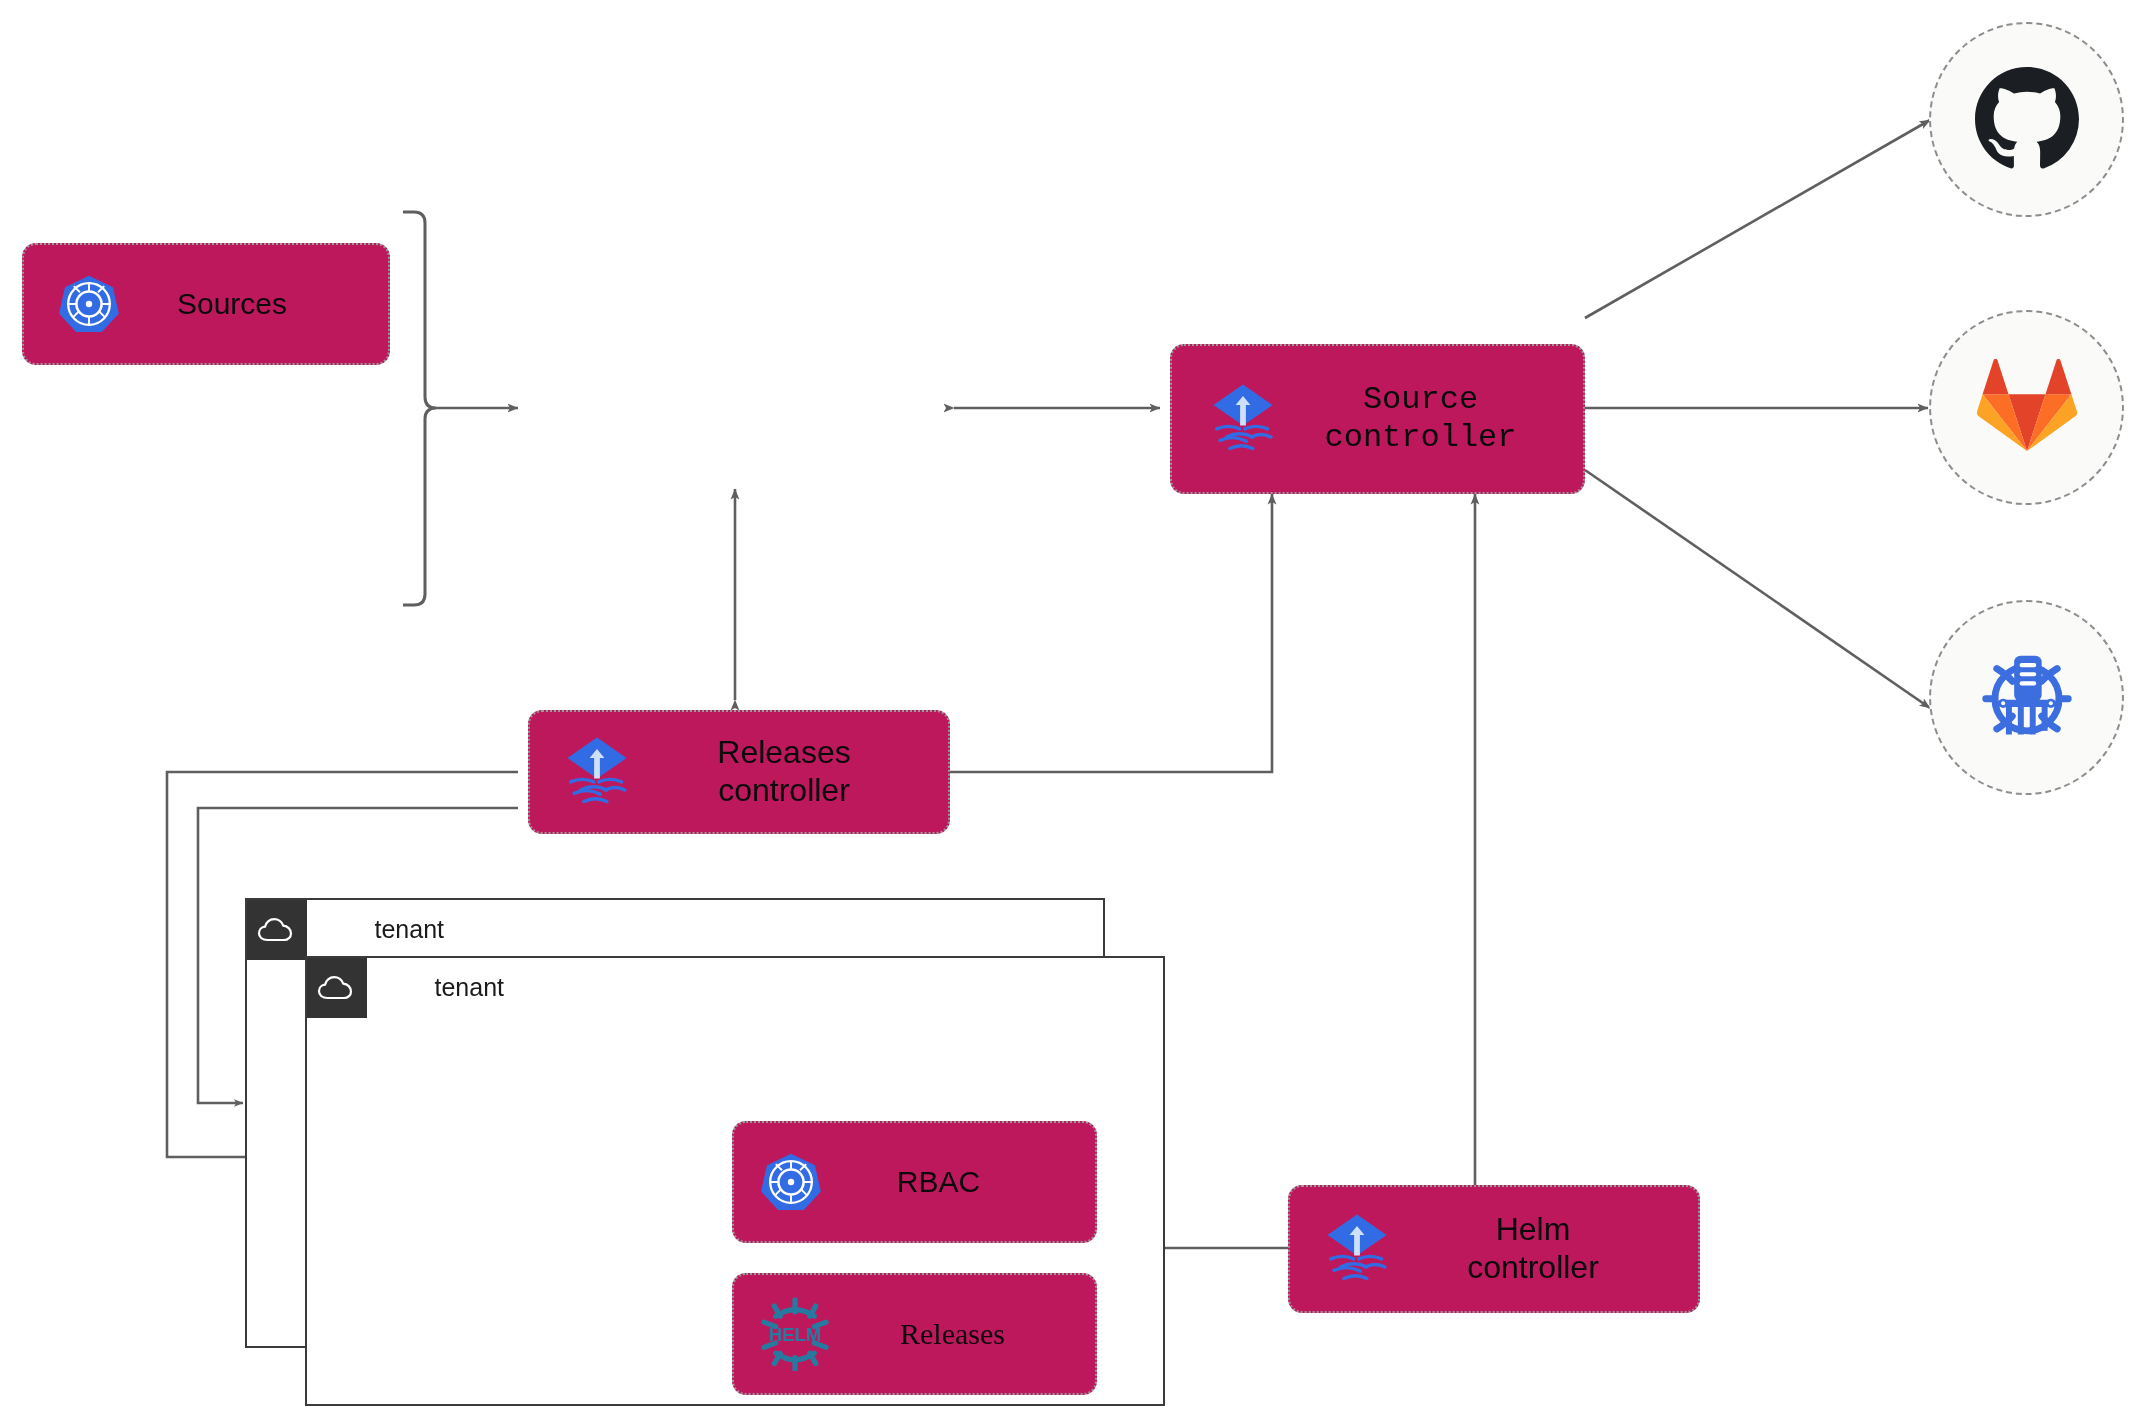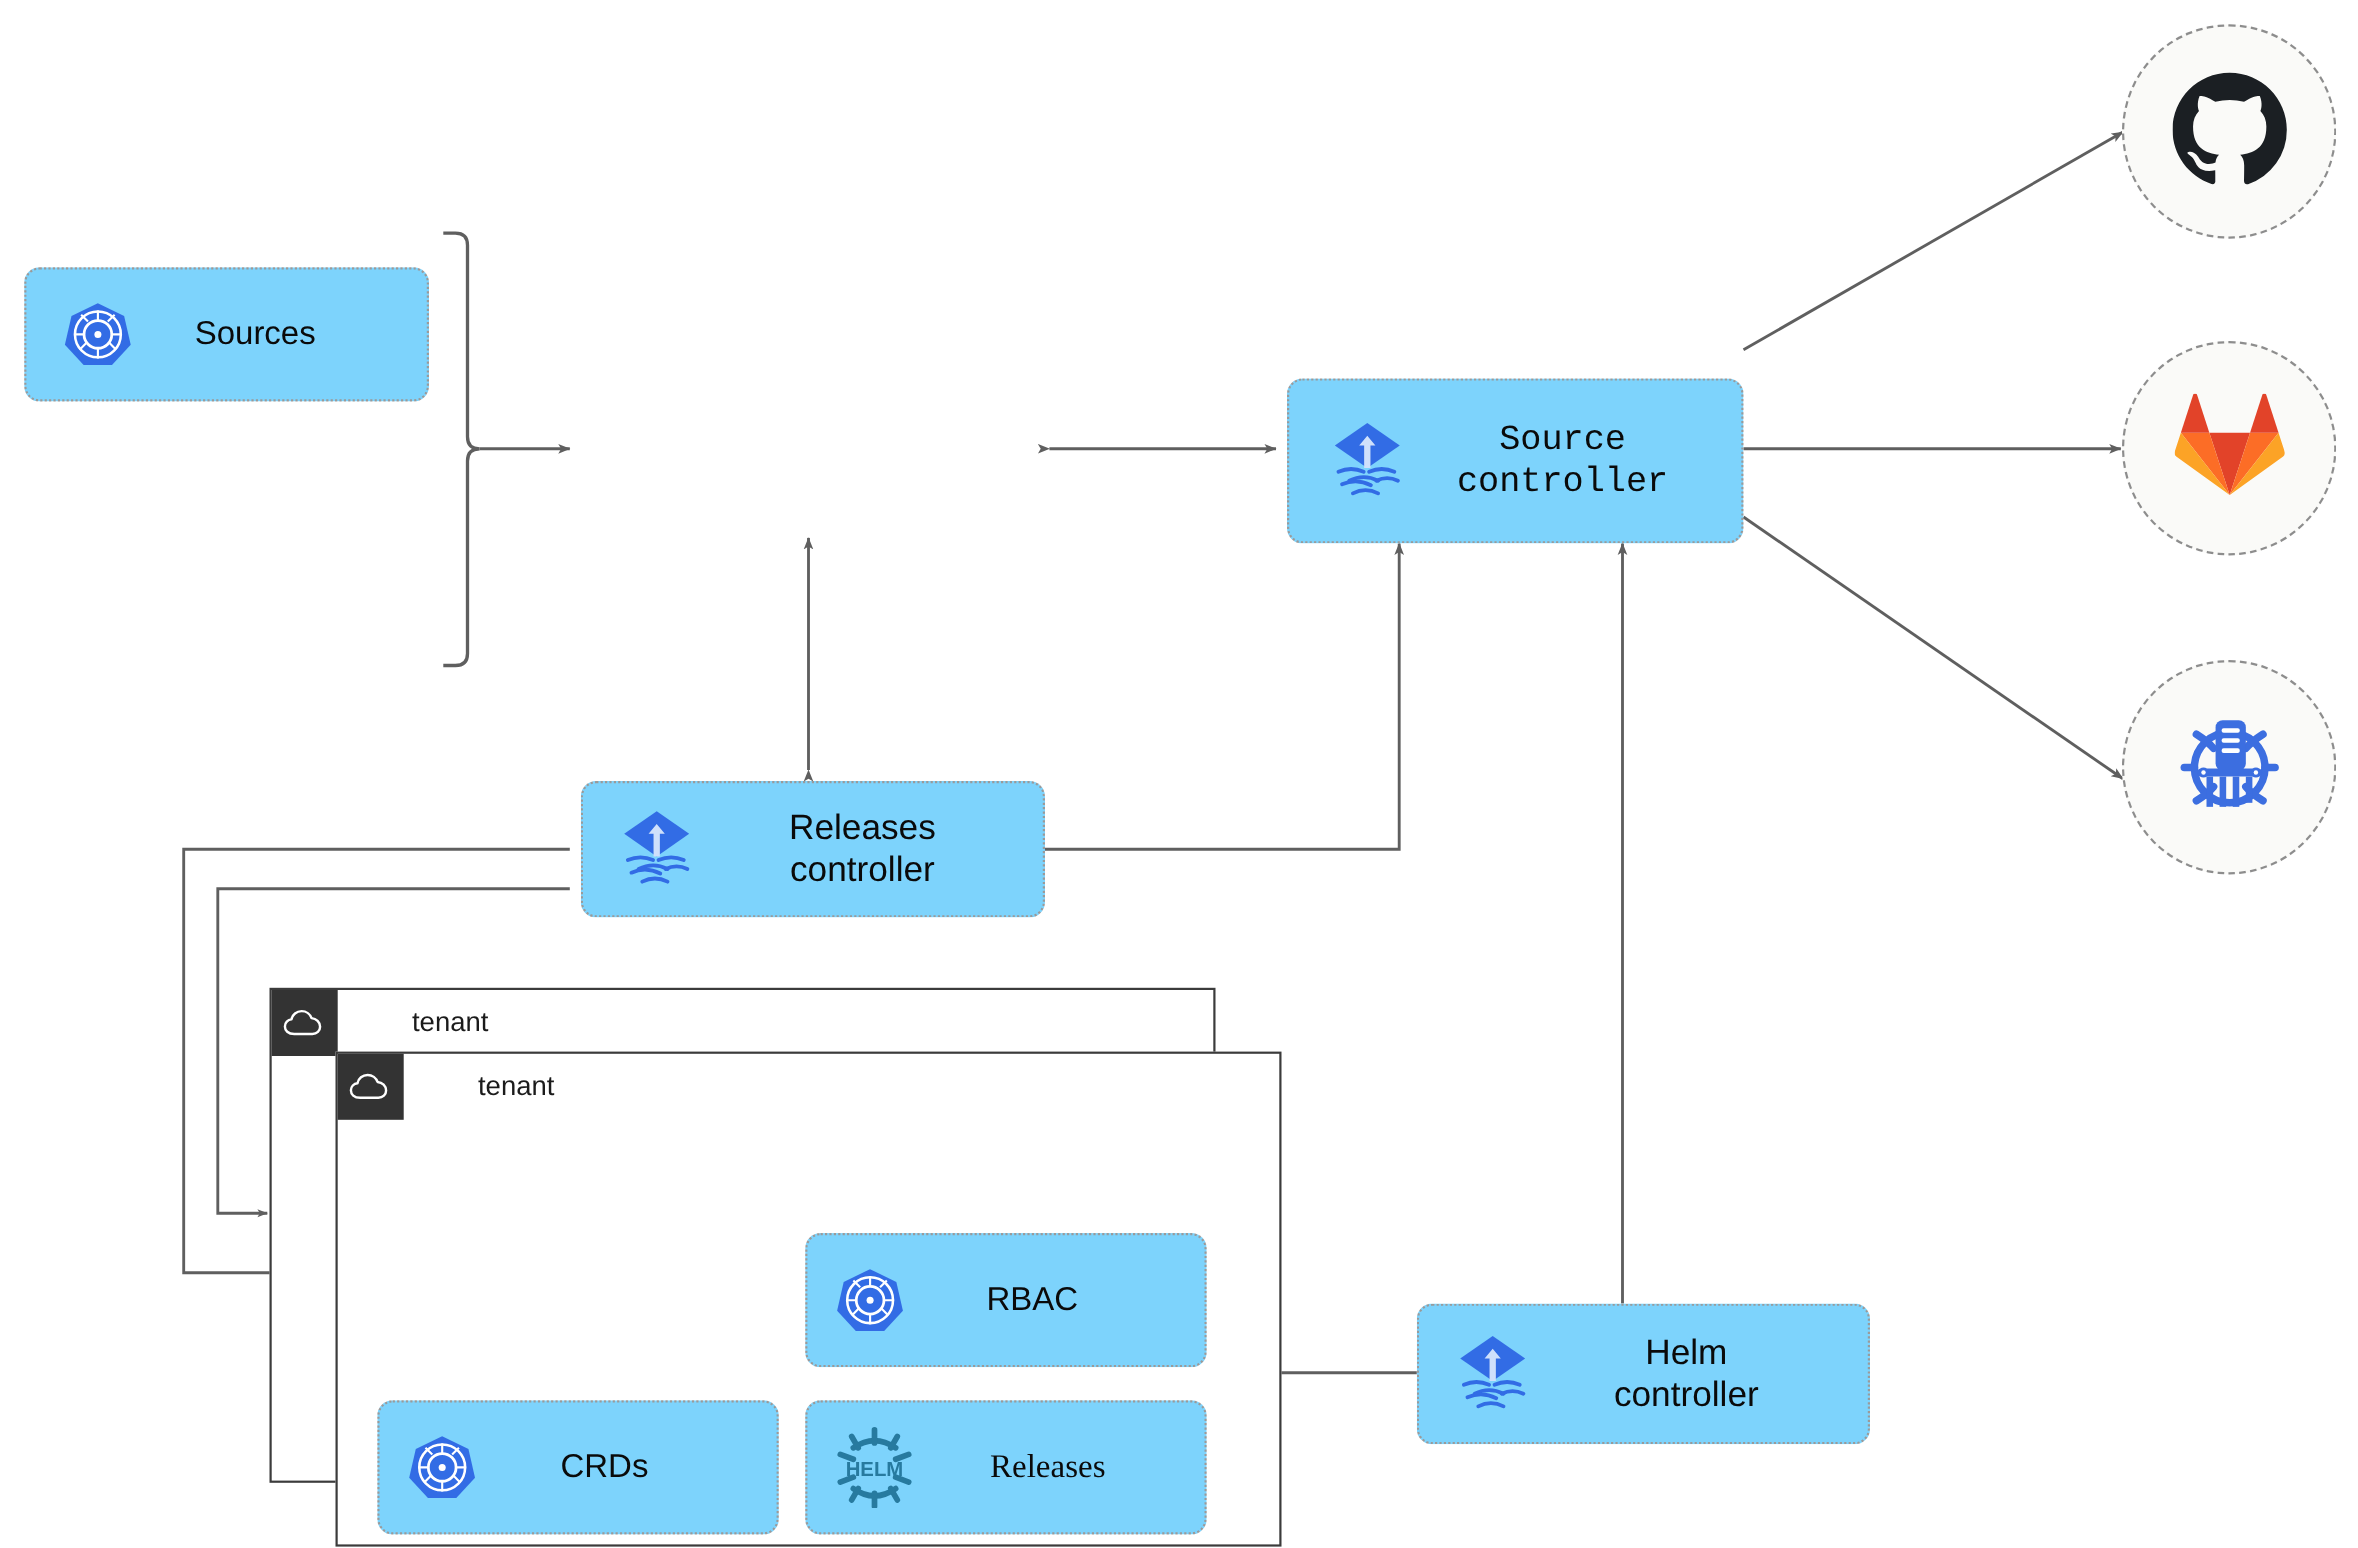--- a/index.html
+++ b/index.html
@@ -2,21 +2,21 @@
 <html><head>
 <meta charset="utf-8">
 <style>
   html,body{margin:0;padding:0;background:#ffffff;}
   body{width:2144px;height:1407px;overflow:hidden;
        font-family:"Liberation Sans","DejaVu Sans",sans-serif;}
   #stage{position:relative;width:2144px;height:1407px;background:#fff;}
   svg.layer{position:absolute;left:0;top:0;width:2144px;height:1407px;}
 
   
-  .node{position:absolute;box-sizing:border-box;background:#7dd3fc;
+  .node{position:absolute;box-sizing:border-box;background:#be185d;
         border:2.4px dotted #9a9a9a;border-radius:14px;
         display:flex;align-items:center;}
   .node .ico{flex:0 0 auto;display:flex;align-items:center;justify-content:center;}
   .node .lbl{flex:1 1 auto;text-align:center;color:#0a0a0a;line-height:1.18;
              white-space:pre-line;}
 
   
   .tenant{position:absolute;box-sizing:border-box;background:#ffffff;
           border:2.6px solid #3b3b3b;}
   .tenant .titlebar{position:absolute;left:-0.5px;top:-0.5px;display:flex;align-items:center;gap:48px;}
@@ -189,37 +189,20 @@
             <path d="M15.6 14.2l1.4-1.4 6.4 6.4-1.4 1.4zM42 40.6l1.4-1.4 6.4 6.4-1.4 1.4z"></path>
             <path d="M48.4 14.2l-1.4-1.4-6.4 6.4 1.4 1.4zM22 40.6l-1.4-1.4-6.4 6.4 1.4 1.4z"></path>
             <circle cx="32" cy="32" r="13" fill="none" stroke="#fff" stroke-width="2.6"></circle>
             <circle cx="32" cy="32" r="21.5" fill="none" stroke="#fff" stroke-width="2.4"></circle>
           </g>
         </svg>
       </span>
       <span class="lbl" style="font-size:30px;padding-right:40px;">RBAC</span>
     </div>
 
-    <div class="node" style="left:36px;top:315px;width:365px;height:122px;">
-      <span class="ico" style="margin-left:26px;">
-        <svg class="k8s" viewBox="0 0 64 64" xmlns="http://www.w3.org/2000/svg">
-          <path d="M32 2 58 14.6 64.5 43 46 63 18 63 -0.5 43 6 14.6Z" fill="#326CE5" transform="scale(0.95) translate(1.6,1)"></path>
-          <g fill="#fff">
-            <circle cx="32" cy="32" r="3.3"></circle>
-            <path d="M31 9.5h2v9h-2zM31 45.5h2v9h-2z"></path>
-            <path d="M9.5 31h9v2h-9zM45.5 31h9v2h-9z"></path>
-            <path d="M15.6 14.2l1.4-1.4 6.4 6.4-1.4 1.4zM42 40.6l1.4-1.4 6.4 6.4-1.4 1.4z"></path>
-            <path d="M48.4 14.2l-1.4-1.4-6.4 6.4 1.4 1.4zM22 40.6l-1.4-1.4-6.4 6.4 1.4 1.4z"></path>
-            <circle cx="32" cy="32" r="13" fill="none" stroke="#fff" stroke-width="2.6"></circle>
-            <circle cx="32" cy="32" r="21.5" fill="none" stroke="#fff" stroke-width="2.4"></circle>
-          </g>
-        </svg>
-      </span>
-      <span class="lbl" style="font-size:30px;padding-right:40px;">CRDs</span>
-    </div>
 
     <div class="node" style="left:425px;top:315px;width:365px;height:122px;">
       <span class="ico" style="margin-left:24px;">
         <svg class="helmlogo" viewBox="0 0 100 100" xmlns="http://www.w3.org/2000/svg">
           <g stroke="#277A9F" stroke-width="7" fill="none" stroke-linecap="round">
             <path d="M24 26 Q50 8 76 26"></path>
             <path d="M24 76 Q50 94 76 76"></path>
             <path d="M50 4 L50 20"></path>
             <path d="M50 82 L50 98"></path>
             <path d="M22 12 L30 26"></path>

